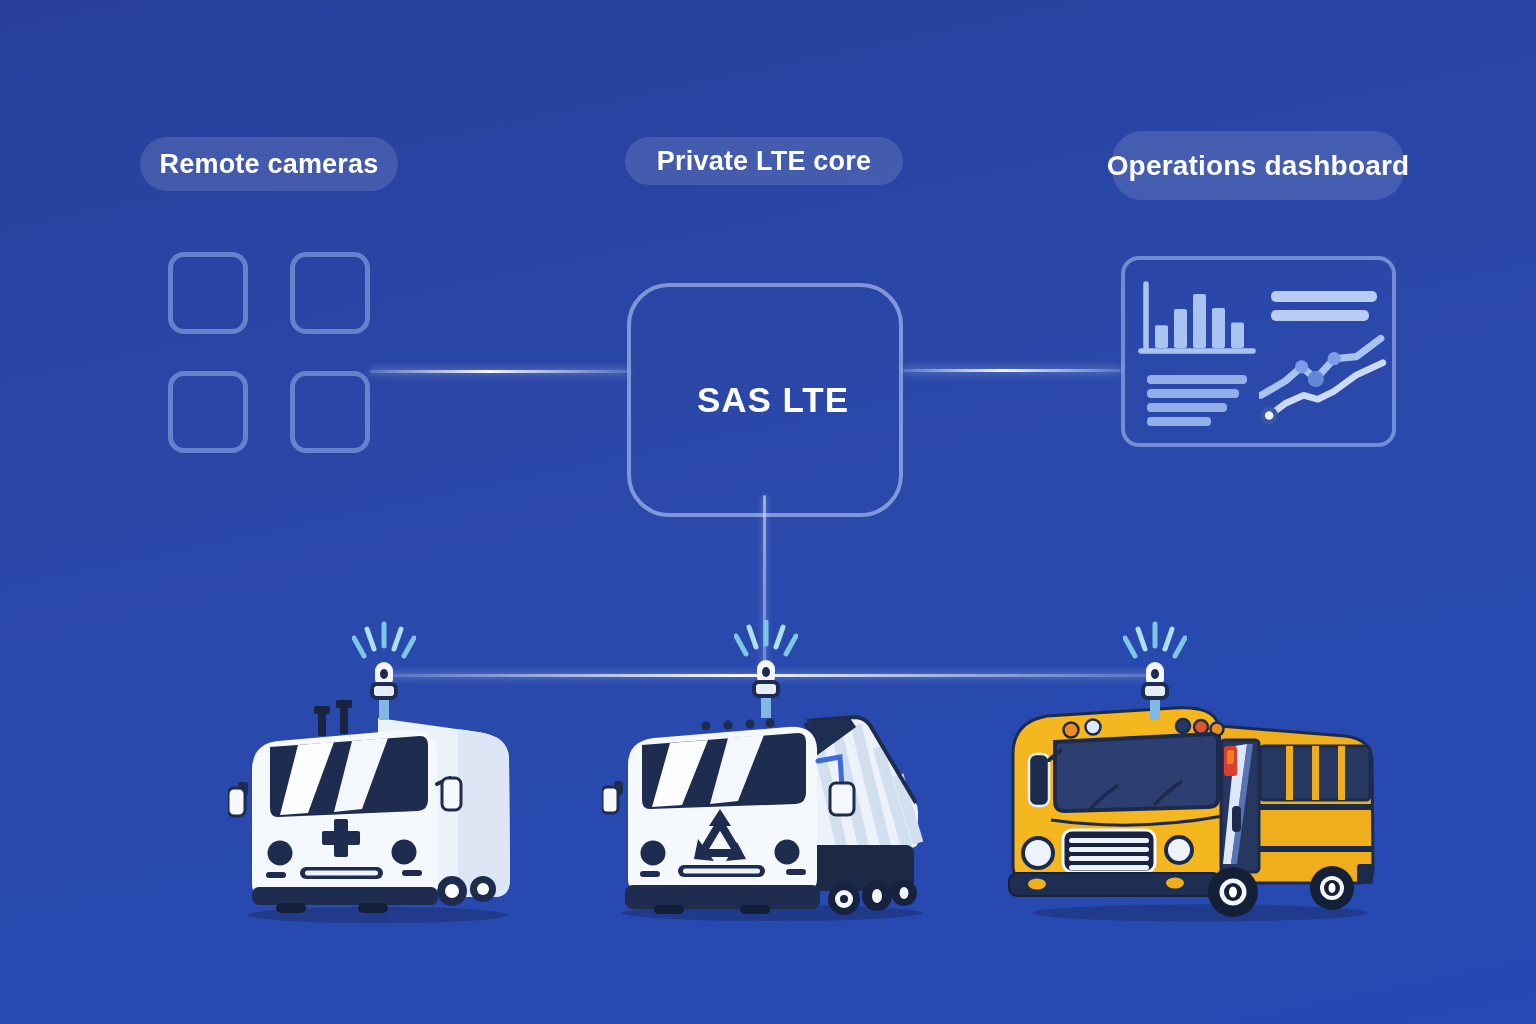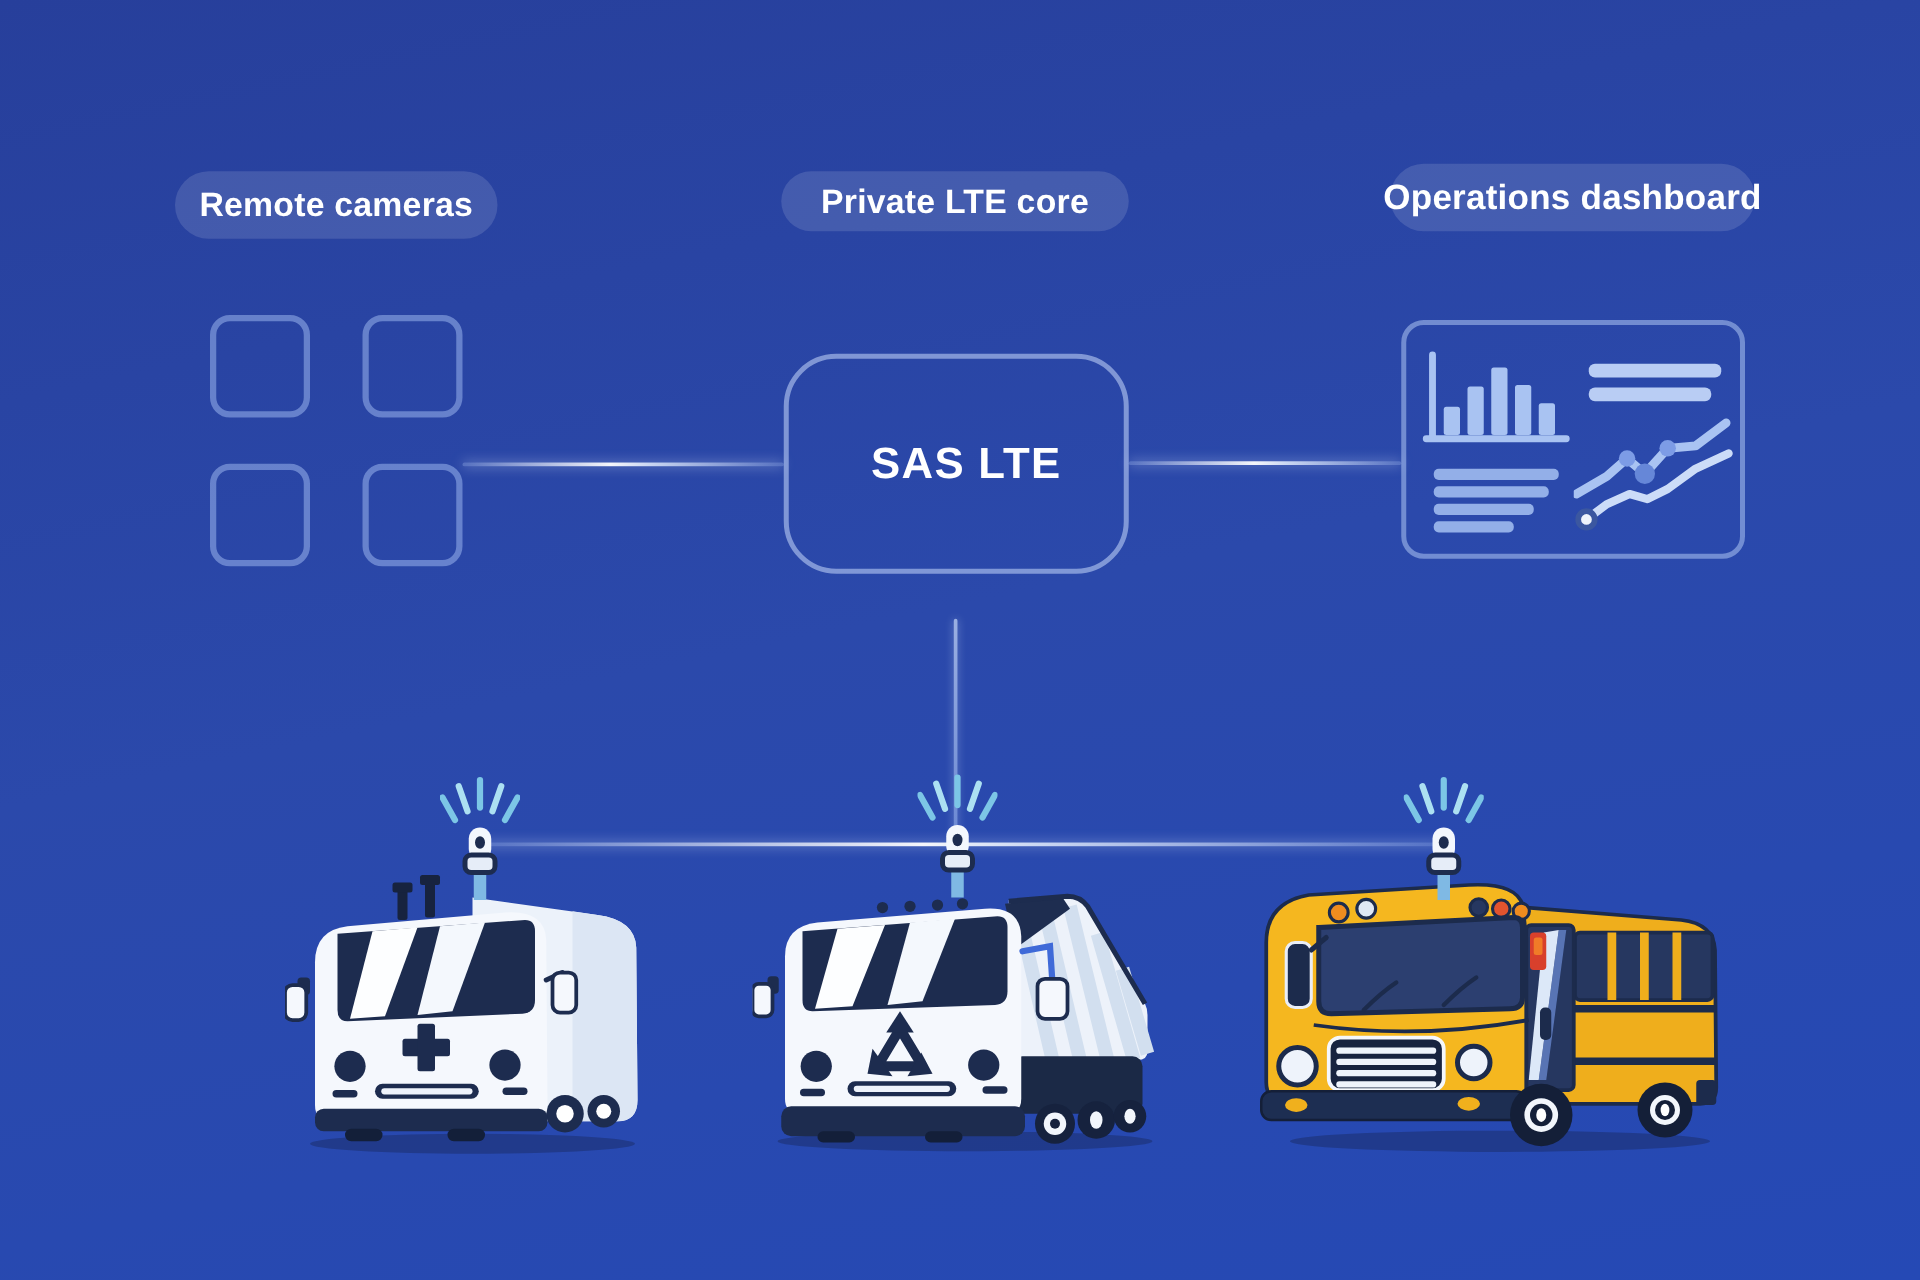--- a/index.html
+++ b/index.html
@@ -12,21 +12,21 @@
     position:absolute;display:flex;align-items:center;justify-content:center;
     background:rgba(255,255,255,0.13);border-radius:30px;color:#ffffff;
     font-weight:700;font-size:27px;letter-spacing:.2px;white-space:nowrap;
   }
   
   #camera-grid{position:absolute;left:168px;top:252px;display:grid;
     grid-template-columns:80px 80px;grid-template-rows:82px 82px;gap:37px 42px;}
   .cam-square{width:80px;height:82px;box-sizing:border-box;
     border:5px solid rgba(164,190,244,0.5);border-radius:16px;}
   
-  #core-box{position:absolute;left:627px;top:283px;width:276px;height:176px;
+  #core-box{position:absolute;left:627px;top:283px;width:276px;height:234px;
     box-sizing:border-box;border:4px solid rgba(198,217,252,0.55);border-radius:42px;
     display:flex;align-items:center;justify-content:center;padding-left:16px;}
   #core-box .core-label{color:#fff;font-weight:700;font-size:35px;letter-spacing:1px;}
   
   #dashboard{position:absolute;left:1121px;top:256px;width:275px;height:191px;
     box-sizing:border-box;border:4px solid rgba(186,209,250,0.5);border-radius:18px;}
   #dash-bar-chart{position:absolute;left:12px;top:20px;}
   .legend-bar{position:absolute;left:146px;height:11px;border-radius:5px;background:#b9cdf4;}
   #dash-text-lines{position:absolute;left:22px;top:115px;}
   .dash-text-line{height:9px;border-radius:4px;background:#9fbaee;margin-bottom:5px;opacity:.9;}
@@ -53,21 +53,21 @@
   <div id="line-core-dashboard" class="line-h"></div>
   <div id="line-core-down" class="line-v"></div>
   <div id="line-vehicles" class="line-h"></div>
 
   <div class="pill" style="left:140px;top:137px;width:258px;height:54px;">
     <span>Remote cameras</span>
   </div>
   <div class="pill" style="left:625px;top:137px;width:278px;height:48px;">
     <span>Private LTE core</span>
   </div>
-  <div class="pill" style="left:1112px;top:131px;width:292px;height:54px;font-size:28px;">
+  <div class="pill" style="left:1112px;top:131px;width:292px;height:69px;font-size:28px;">
     <span>Operations dashboard</span>
   </div>
 
   <div id="camera-grid">
     <div class="cam-square"></div>
     <div class="cam-square"></div>
     <div class="cam-square"></div>
     <div class="cam-square"></div>
   </div>
 

